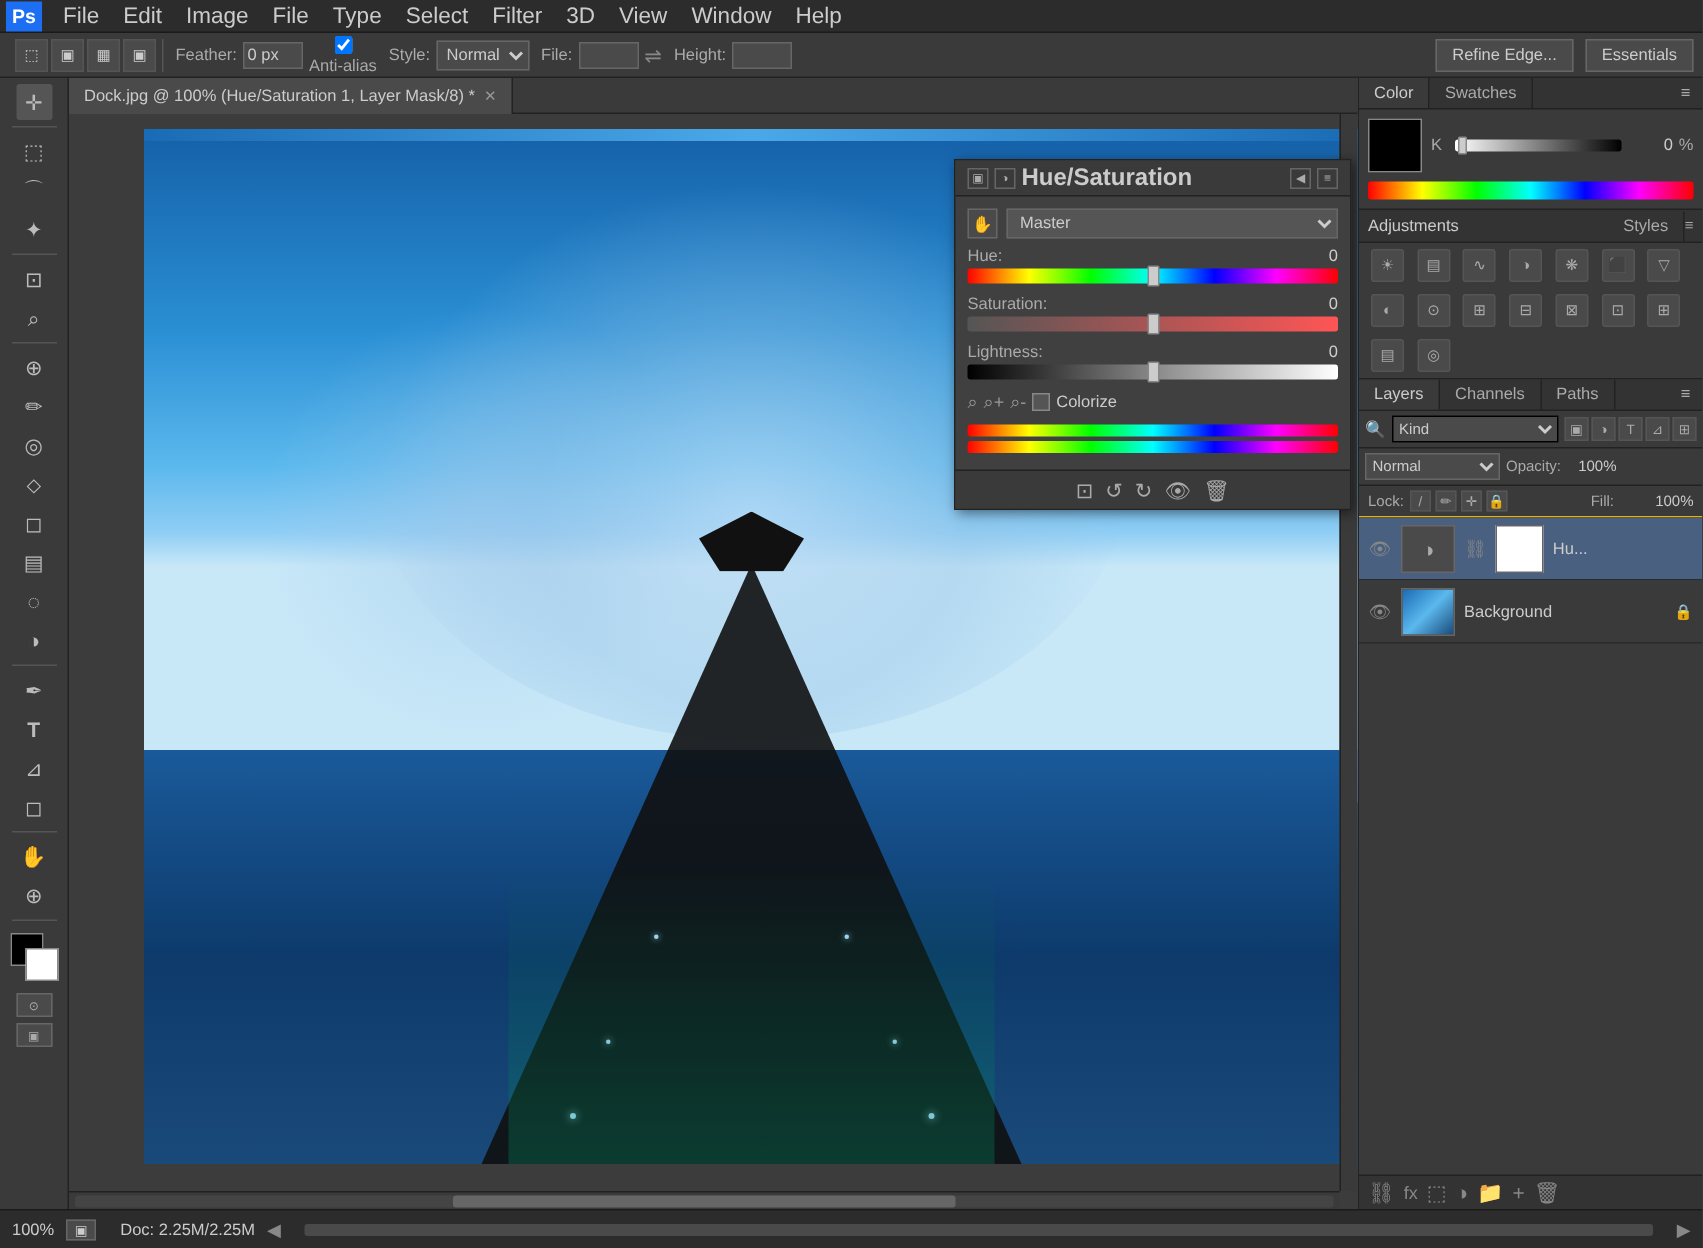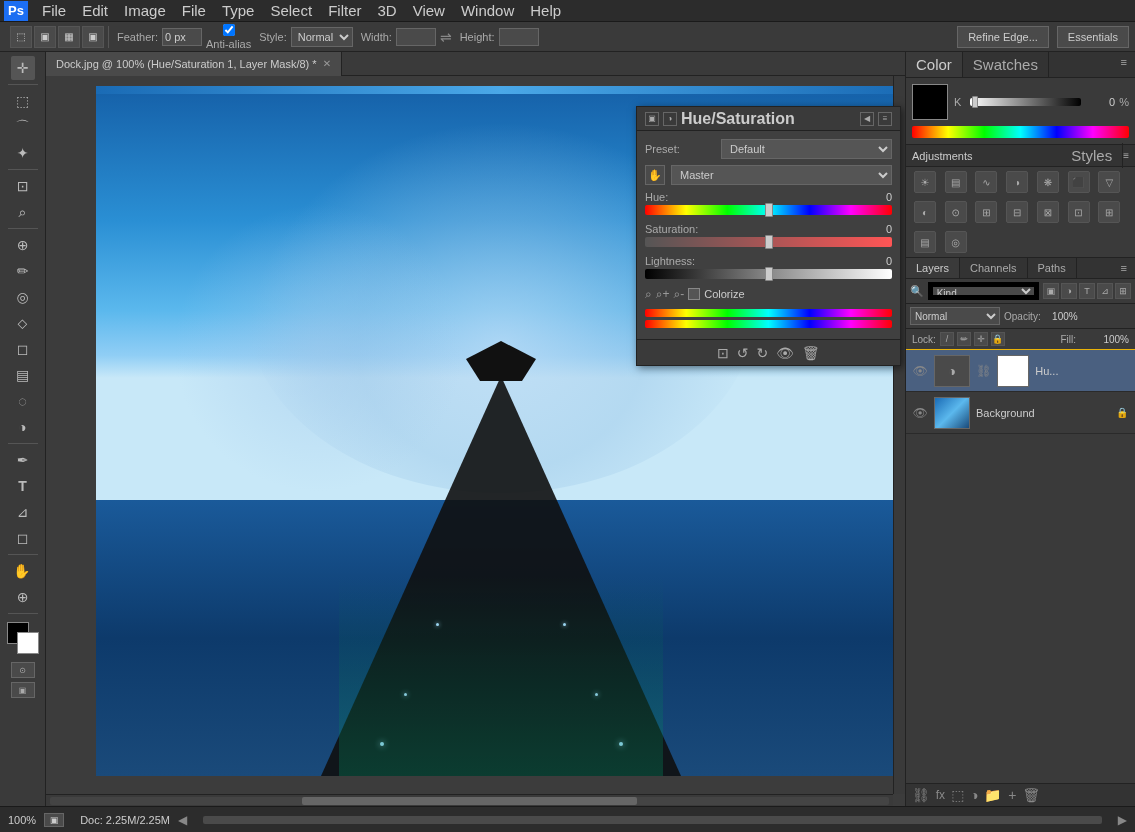--- a/index.html
+++ b/index.html
@@ -76,21 +76,21 @@
     .bar-after { background: linear-gradient(to right, #ff0000, #ffff00, #00ff00, #00ffff, #0000ff, #ff00ff, #ff0000); }
 
     .prop-footer { background: #3a3a3a; height: 26px; display: flex; align-items: center; justify-content: center; gap: 8px; border-top: 1px solid #222; padding: 0 8px; }
     .footer-btn { color: #aaa; cursor: pointer; font-size: 14px; }
 
     
     #right-panel { width: 230px; background: #3a3a3a; border-left: 1px solid #222; display: flex; flex-direction: column; }
 
     
     #color-swatches-tabs { display: flex; background: #333; border-bottom: 1px solid #222; }
-    .panel-tab { padding: 4px 10px; font-size: 15px; color: #aaa; cursor: pointer; border-right: 1px solid #222; }
+    .panel-tab { padding: 4px 10px; font-size: 11px; color: #aaa; cursor: pointer; border-right: 1px solid #222; }
     .panel-tab.active { background: #3a3a3a; color: #ccc; }
     .panel-menu { margin-left: auto; color: #aaa; padding: 4px 8px; cursor: pointer; }
 
     
     #color-panel { padding: 6px; border-bottom: 1px solid #222; }
     .color-preview-row { display: flex; align-items: center; gap: 6px; margin-bottom: 6px; }
     .color-swatch-big { width: 36px; height: 36px; background: #000; border: 1px solid #888; }
     .color-channel-row { display: flex; align-items: center; gap: 4px; }
     .channel-label { color: #aaa; font-size: 11px; width: 12px; }
     .channel-slider { flex: 1; height: 8px; background: linear-gradient(to right, #000, #fff); border-radius: 2px; position: relative; }
@@ -110,21 +110,21 @@
 
     
     #layers-panel { flex: 1; display: flex; flex-direction: column; overflow: hidden; }
     .layers-tabs { display: flex; background: #333; border-bottom: 1px solid #222; }
     .layers-tab { padding: 4px 10px; font-size: 11px; color: #aaa; cursor: pointer; border-right: 1px solid #222; }
     .layers-tab.active { background: #3a3a3a; color: #ccc; }
     .layers-menu { margin-left: auto; color: #aaa; padding: 4px 8px; cursor: pointer; }
 
     .layers-search { display: flex; align-items: center; padding: 3px 4px; gap: 4px; border-bottom: 1px solid #222; background: #3a3a3a; }
     .layers-search-icon { color: #888; font-size: 11px; }
-    .kind-select { background: #4a4a4a; border: 5px solid #000000; color: #ccc; height: 18px; font-size: 10px; flex: 1; }
+    .kind-select { background: #4a4a4a; border: 1px solid #000000; color: #ccc; height: 18px; font-size: 10px; flex: 1; }
     .layer-filter-icons { display: flex; gap: 2px; }
     .lfi { width: 16px; height: 16px; background: #4a4a4a; border: 1px solid #555; display: flex; align-items: center; justify-content: center; font-size: 9px; color: #aaa; cursor: pointer; }
 
     .blend-row { display: flex; align-items: center; gap: 4px; padding: 3px 4px; border-bottom: 1px solid #222; }
     .blend-select { background: #4a4a4a; border: 1px solid #666; color: #ccc; height: 18px; font-size: 10px; width: 90px; }
     .opacity-row { display: flex; align-items: center; gap: 2px; }
     .opacity-label { color: #aaa; font-size: 10px; }
     .opacity-val { color: #ccc; font-size: 10px; width: 35px; text-align: right; }
 
     .lock-row { display: flex; align-items: center; gap: 4px; padding: 3px 6px; border-bottom: 1px solid #eab308; }
@@ -193,21 +193,21 @@
   <span class="toolbar-label">Feather:</span>
   <input class="toolbar-input" value="0 px" style="">
   <label style="display:flex;align-items:center;gap:2px;color:#aaa;font-size:11px;flex-direction:column;">
     <input type="checkbox" checked="" style="width: 12px; height: 12px;">
     <span>Anti-alias</span>
   </label>
   <span class="toolbar-label">Style:</span>
   <select class="toolbar-select">
     <option>Normal</option>
   </select>
-  <span class="toolbar-label">Width:</span>
+  <span class="toolbar-label">File:</span>
   <input class="toolbar-input" value="" style="">
   <span style="color:#888;font-size:14px;">⇌</span>
   <span class="toolbar-label">Height:</span>
   <input class="toolbar-input" value="" style="">
   <button class="refine-btn">Refine Edge...</button>
   <button class="essentials-btn">Essentials</button>
 </div>
 
 <div id="main">
 
@@ -290,26 +290,20 @@
           <div style="display:flex;gap:4px;">
             <div class="prop-icon">▣</div>
             <div class="prop-icon">◑</div>
           </div>
           <span class="prop-title">Hue/Saturation</span>
           <div class="prop-icon">◀</div>
           <div class="prop-icon">≡</div>
         </div>
         <div class="prop-body">
 
-          <div class="prop-row">
-            <span class="prop-label">Preset:</span>
-            <select class="prop-dropdown">
-              <option>Default</option>
-            </select>
-          </div>
 
           <div class="prop-row">
             <div style="width:20px;height:20px;background:#4a4a4a;border:1px solid #666;display:flex;align-items:center;justify-content:center;cursor:pointer;">
                 <span style="font-size:11px;">✋</span>
               </div>
             <select class="prop-dropdown">
               <option>Master</option>
             </select>
           </div>
 

